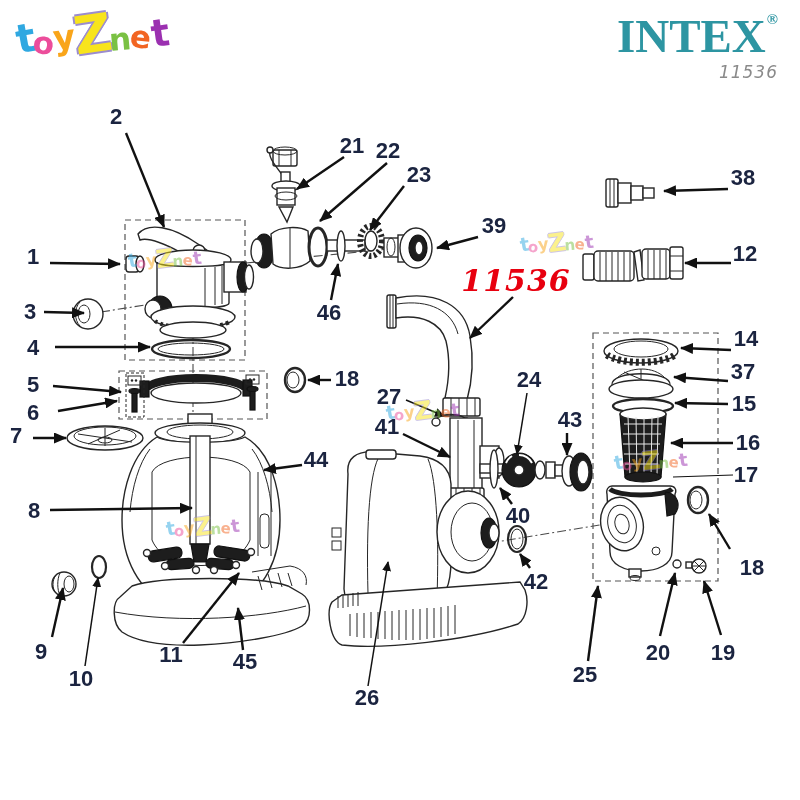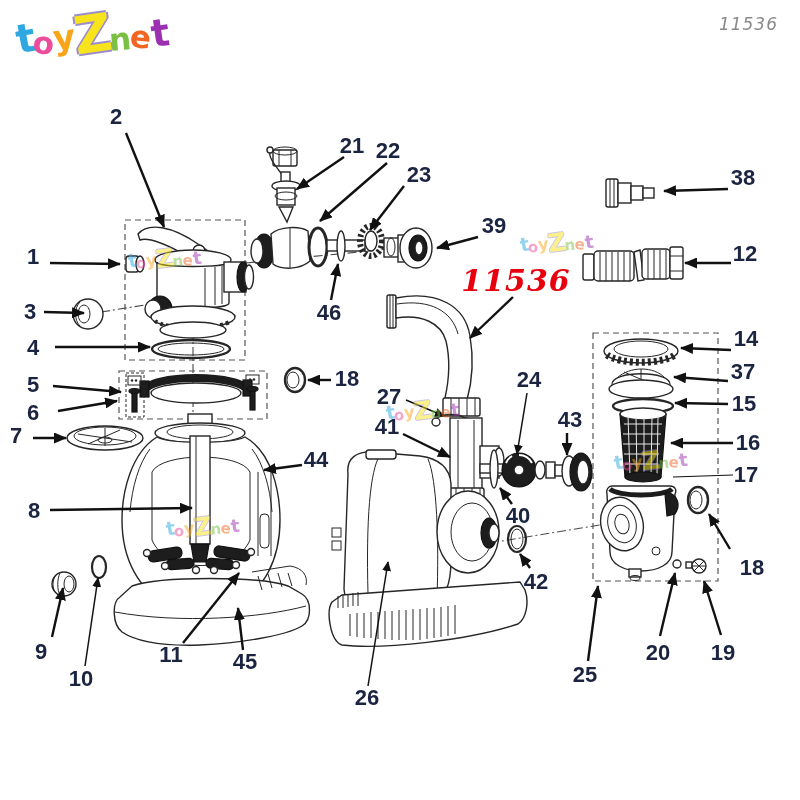--- a/index.html
+++ b/index.html
@@ -436,20 +436,23 @@
   <div id="vendor-logo">
       <span class="logo-letter" style="color: rgb(47, 168, 225);">t</span>
       <span class="logo-letter" style="color: rgb(236, 77, 155);">o</span>
       <span class="logo-letter" style="color: rgb(249, 165, 26);">y</span>
       <span class="logo-letter" style="color: rgb(248, 228, 28);">Z</span>
       <span class="logo-letter" style="color: rgb(122, 193, 67);">n</span>
       <span class="logo-letter" style="color: rgb(242, 101, 34);">e</span>
       <span class="logo-letter" style="color: rgb(155, 48, 176);">t</span>
     </div>
   <div id="brand">
+    <div>
+      <span id="brand-name"><span>INTEX</span><sup id="brand-reg">®</sup></span>
+    </div>
     <div id="brand-model">11536</div>
   </div>
 
   <div class="watermark" style="left:128px;top:246px">
       <span class="logo-letter" style="color: rgb(47, 168, 225);">t</span>
       <span class="logo-letter" style="color: rgb(236, 77, 155);">o</span>
       <span class="logo-letter" style="color: rgb(249, 165, 26);">y</span>
       <span class="logo-letter" style="color: rgb(248, 228, 28);">Z</span>
       <span class="logo-letter" style="color: rgb(122, 193, 67);">n</span>
       <span class="logo-letter" style="color: rgb(242, 101, 34);">e</span>

